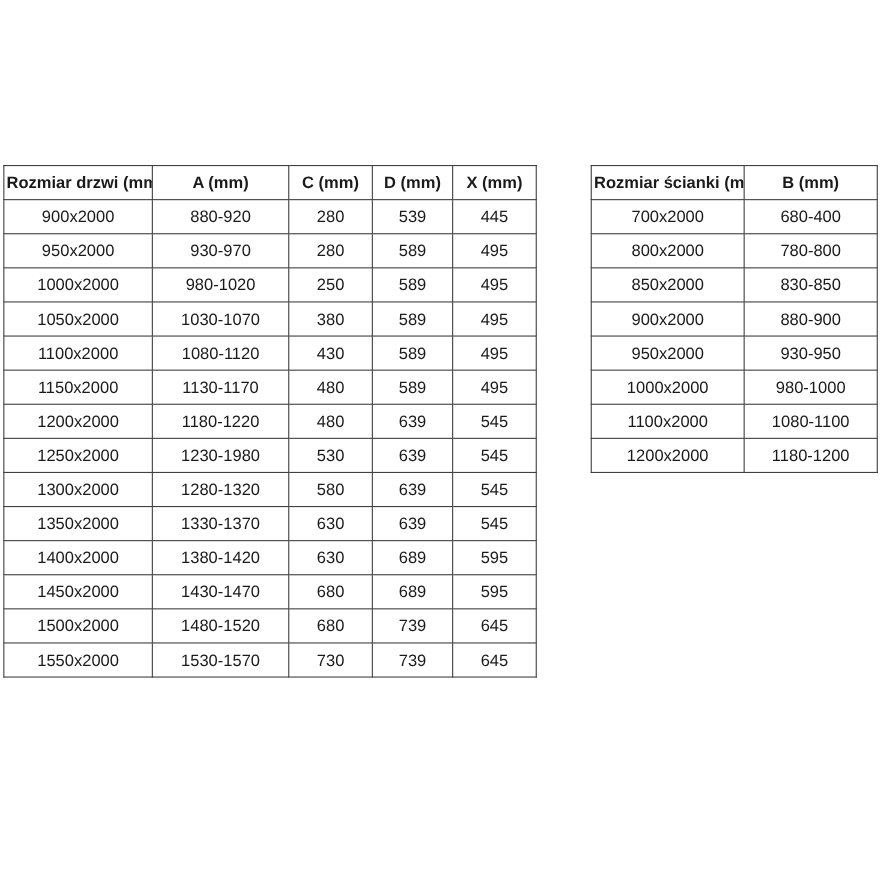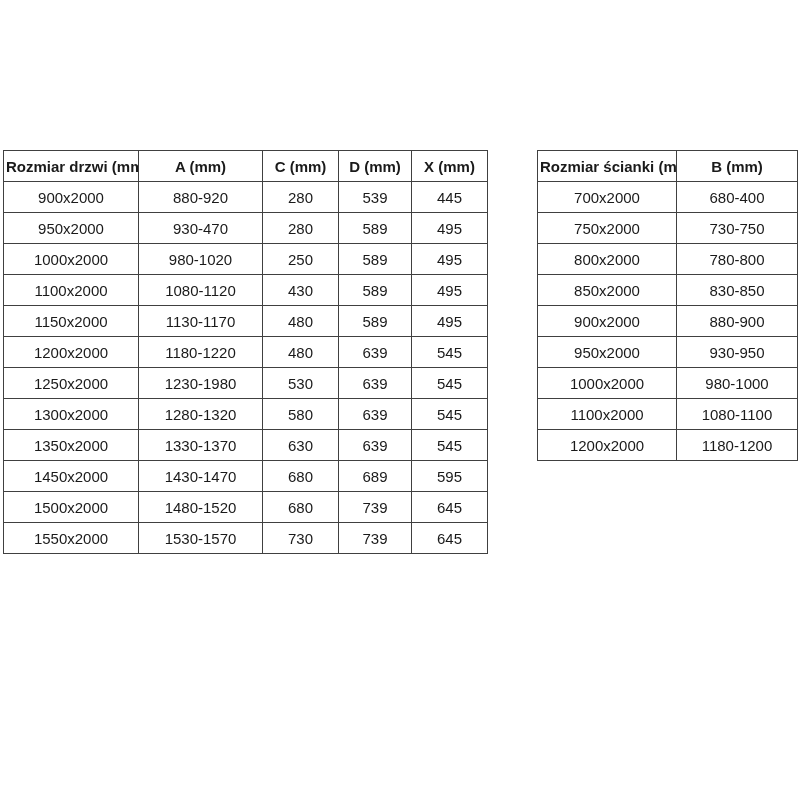--- a/index.html
+++ b/index.html
@@ -73,33 +73,40 @@
     <tbody>
         <tr>
           <td>900x2000</td>
           <td>880-920</td>
           <td>280</td>
           <td>539</td>
           <td>445</td>
         </tr>
         <tr>
           <td>950x2000</td>
-          <td>930-470</td>
+          <td>930-970</td>
           <td>280</td>
           <td>589</td>
           <td>495</td>
         </tr>
         <tr>
           <td>1000x2000</td>
           <td>980-1020</td>
           <td>250</td>
           <td>589</td>
           <td>495</td>
         </tr>
         <tr>
+          <td>1050x2000</td>
+          <td>1030-1070</td>
+          <td>380</td>
+          <td>589</td>
+          <td>495</td>
+        </tr>
+        <tr>
           <td>1100x2000</td>
           <td>1080-1120</td>
           <td>430</td>
           <td>589</td>
           <td>495</td>
         </tr>
         <tr>
           <td>1150x2000</td>
           <td>1130-1170</td>
           <td>480</td>
@@ -126,20 +133,27 @@
           <td>580</td>
           <td>639</td>
           <td>545</td>
         </tr>
         <tr>
           <td>1350x2000</td>
           <td>1330-1370</td>
           <td>630</td>
           <td>639</td>
           <td>545</td>
+        </tr>
+        <tr>
+          <td>1400x2000</td>
+          <td>1380-1420</td>
+          <td>630</td>
+          <td>689</td>
+          <td>595</td>
         </tr>
         <tr>
           <td>1450x2000</td>
           <td>1430-1470</td>
           <td>680</td>
           <td>689</td>
           <td>595</td>
         </tr>
         <tr>
           <td>1500x2000</td>
@@ -168,24 +182,20 @@
           <th>Rozmiar ścianki (mm)</th>
           <th>B (mm)</th>
         </tr>
       </thead>
     <tbody>
         <tr>
           <td>700x2000</td>
           <td>680-400</td>
         </tr>
         <tr>
-          <td>750x2000</td>
-          <td>730-750</td>
-        </tr>
-        <tr>
           <td>800x2000</td>
           <td>780-800</td>
         </tr>
         <tr>
           <td>850x2000</td>
           <td>830-850</td>
         </tr>
         <tr>
           <td>900x2000</td>
           <td>880-900</td>

